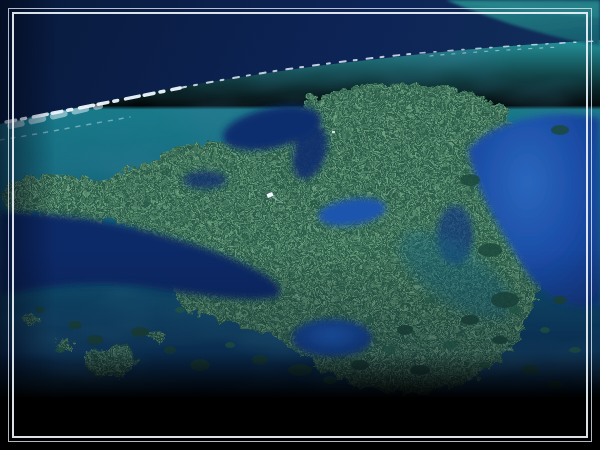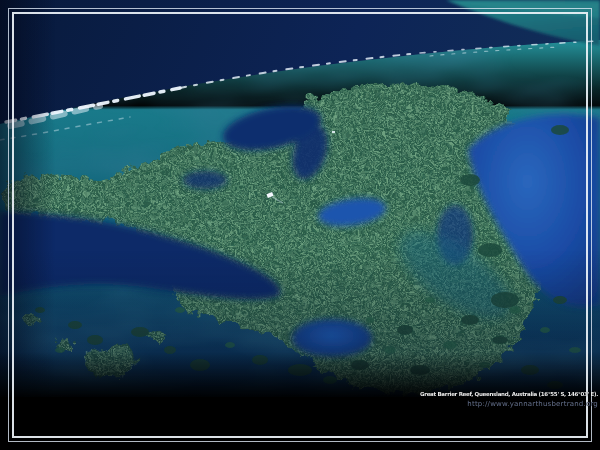--- a/index.html
+++ b/index.html
@@ -212,18 +212,14 @@
 
     <rect x="0" y="250" width="600" height="200" fill="url(#gFadeMid)"></rect>
     <rect x="0" y="0" width="55" height="450" fill="url(#gLeft)"></rect>
     <rect x="0" y="352" width="600" height="48" fill="url(#gBlack)"></rect>
     <rect x="0" y="397" width="600" height="53" fill="#000000"></rect>
   </svg>
 
   <div class="frame outer"></div>
   <div class="frame inner"></div>
 
-  <div class="caption">
-    <div class="cap-location">Great Barrier Reef, Queensland, Australia (16°55' S, 146°03' E).</div>
-    <div class="cap-url">http://www.yannarthusbertrand.org</div>
-  </div>
 
 </div>
 
 </body></html>

